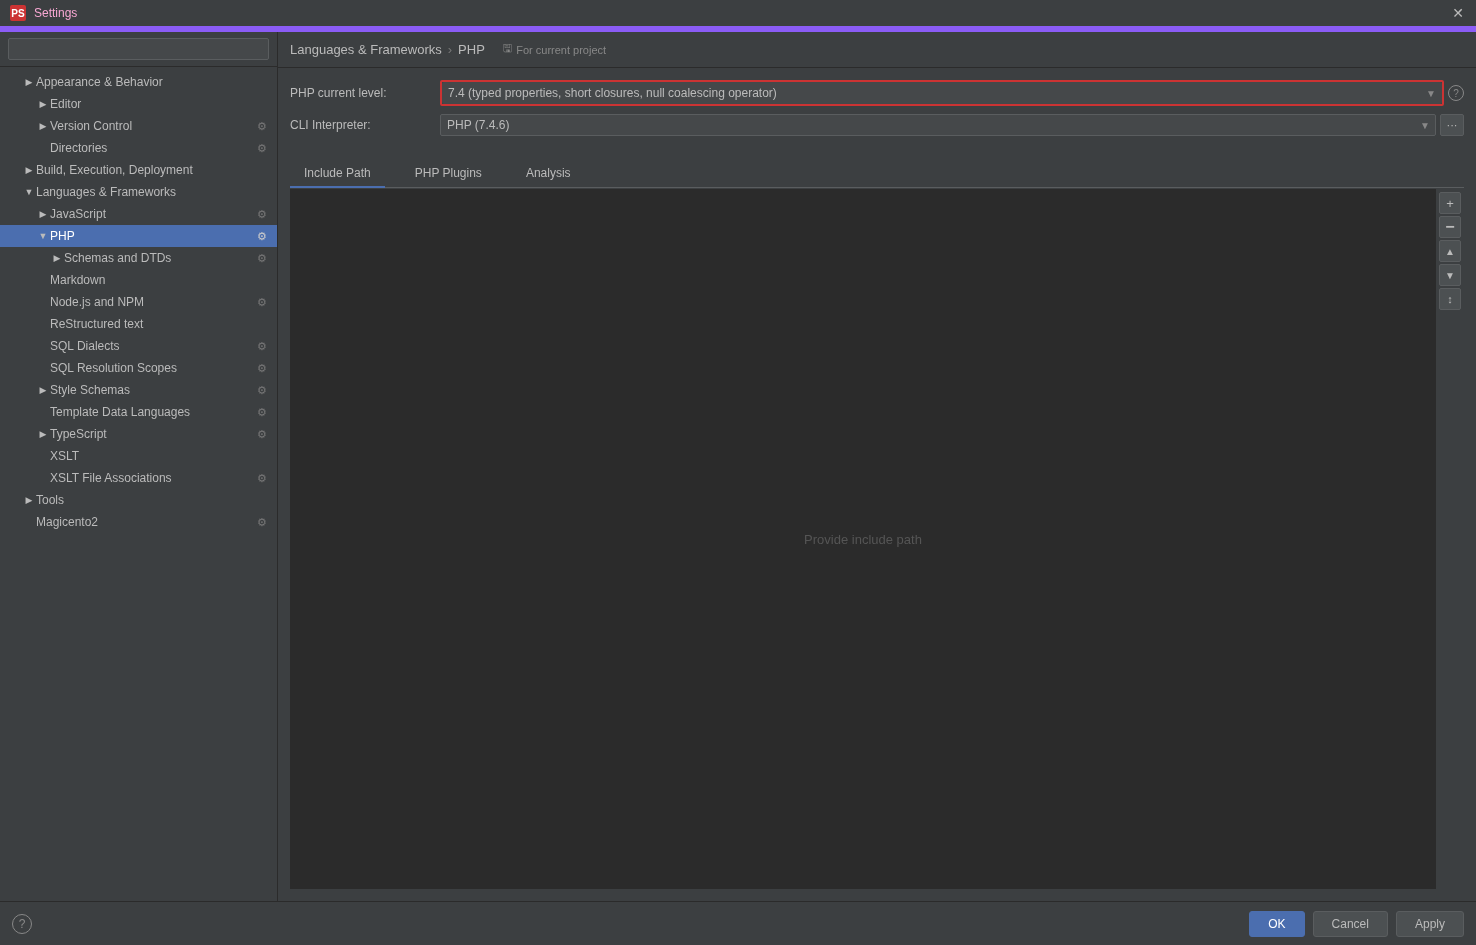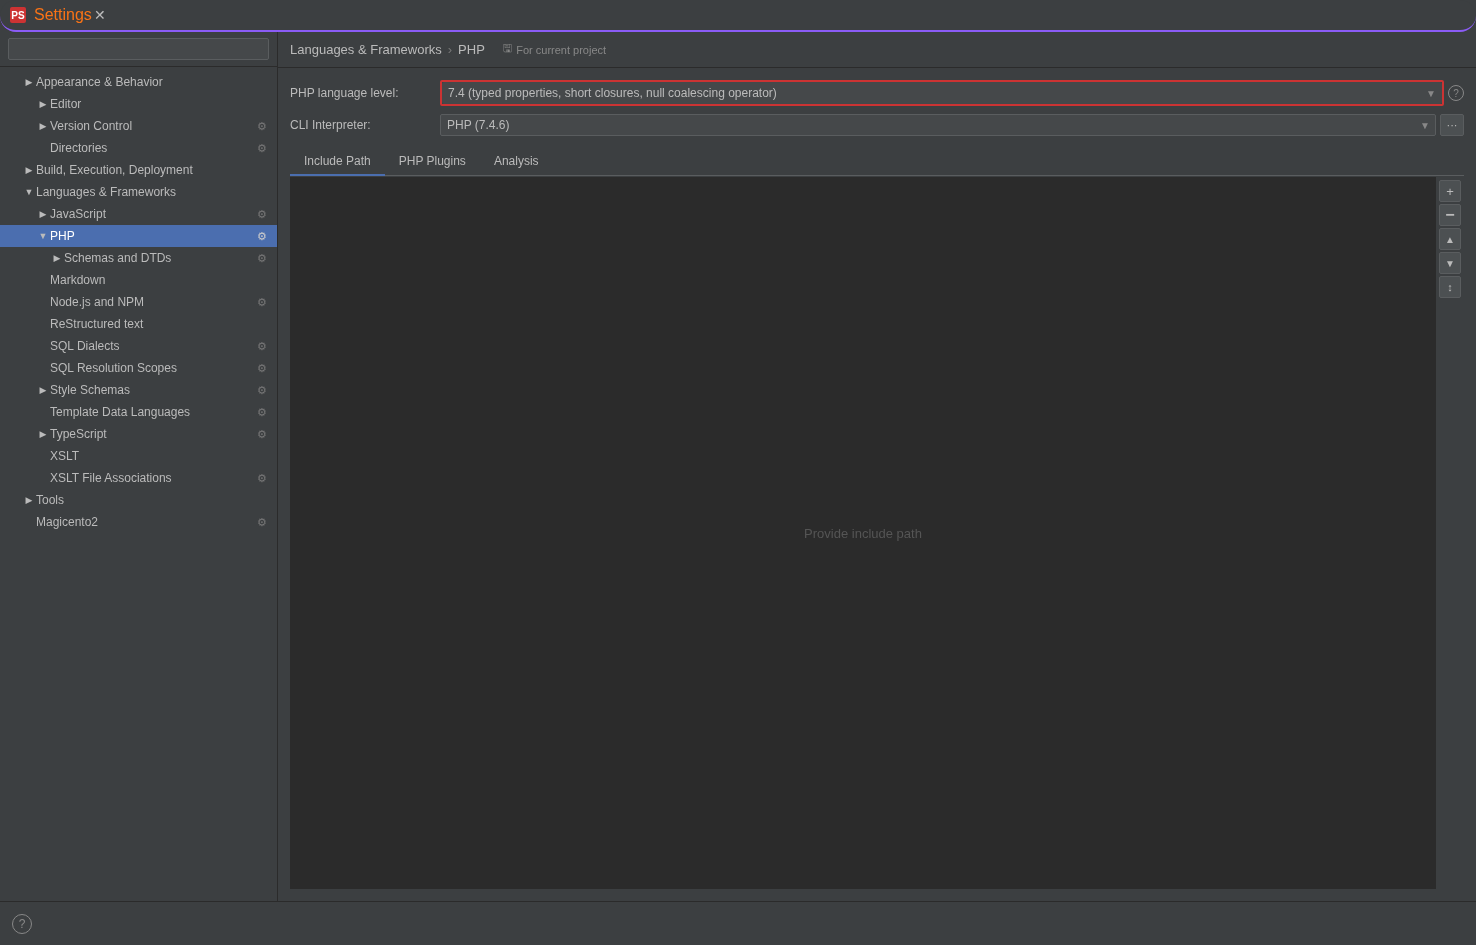--- a/index.html
+++ b/index.html
@@ -17,25 +17,25 @@
       width: 1476px;
       height: 945px;
       display: flex;
       flex-direction: column;
       background: #3c3f41;
     }
 
     .title-bar {
       display: flex;
       align-items: center;
+      justify-content: space-between;
       background: #3c3f41;
       padding: 6px 10px;
       height: 32px;
-      border-bottom: 2px solid #8b5cf6;
-      border-radius: 16px;
+      border-bottom: 6px solid #8b5cf6;
     }
 
     .title-bar-left {
       display: flex;
       align-items: center;
       gap: 8px;
     }
 
     .title-bar-icon {
       width: 16px;
@@ -44,22 +44,22 @@
       border-radius: 2px;
       display: flex;
       align-items: center;
       justify-content: center;
       font-size: 10px;
       color: white;
       font-weight: bold;
     }
 
     .title-bar-title {
-      color: #f97316;
-      font-size: 16px;
+      color: #f9a8d4;
+      font-size: 12px;
     }
 
     .close-btn {
       width: 16px;
       height: 16px;
       cursor: pointer;
       color: #bbbbbb;
       font-size: 14px;
       display: flex;
       align-items: center;
@@ -298,22 +298,23 @@
       align-items: center;
       justify-content: center;
       cursor: pointer;
       font-size: 11px;
       border-radius: 2px;
     }
 
     .tabs {
       display: flex;
       border-bottom: 1px solid #5a5d5f;
-      margin-top: 4px;
+      margin-top: 16px;
       margin-bottom: 0;
+      gap: 16px;
     }
 
     .tab {
       padding: 6px 14px;
       cursor: pointer;
       color: #bbbbbb;
       font-size: 12px;
       border-bottom: 2px solid transparent;
       margin-bottom: -1px;
     }
@@ -564,21 +565,21 @@
         </div>
         <div class="for-current-project">
           <span>🖫</span>
           <span>For current project</span>
         </div>
       </div>
 
       <div class="panel-body">
 
         <div class="form-row">
-          <span class="form-label">PHP language level:</span>
+          <span class="form-label">PHP current level:</span>
           <div class="form-control-wrapper">
             <div class="php-level-box">
               <div class="select-wrapper" style="flex:1">
                 <select class="form-select" style="border:none; width:100%; padding-right:20px;">
                   <option value="7.4 (typed properties, short closures, null coalescing operator)">7.4 (typed properties, short closures, null coalescing operator)</option>
                 </select>
                 <span class="dropdown-arrow">▼</span>
               </div>
             </div>
             <div class="help-icon">?</div>
@@ -624,14 +625,19 @@
           </div>
         </div>
       </div>
     </div>
   </div>
 
   <div class="bottom-bar">
     <div class="bottom-left">
       <div class="help-circle">?</div>
     </div>
+    <div class="bottom-right">
+      <button class="btn btn-primary">OK</button>
+      <button class="btn">Cancel</button>
+      <button class="btn">Apply</button>
+    </div>
   </div>
 </div>
 
 </body></html>

